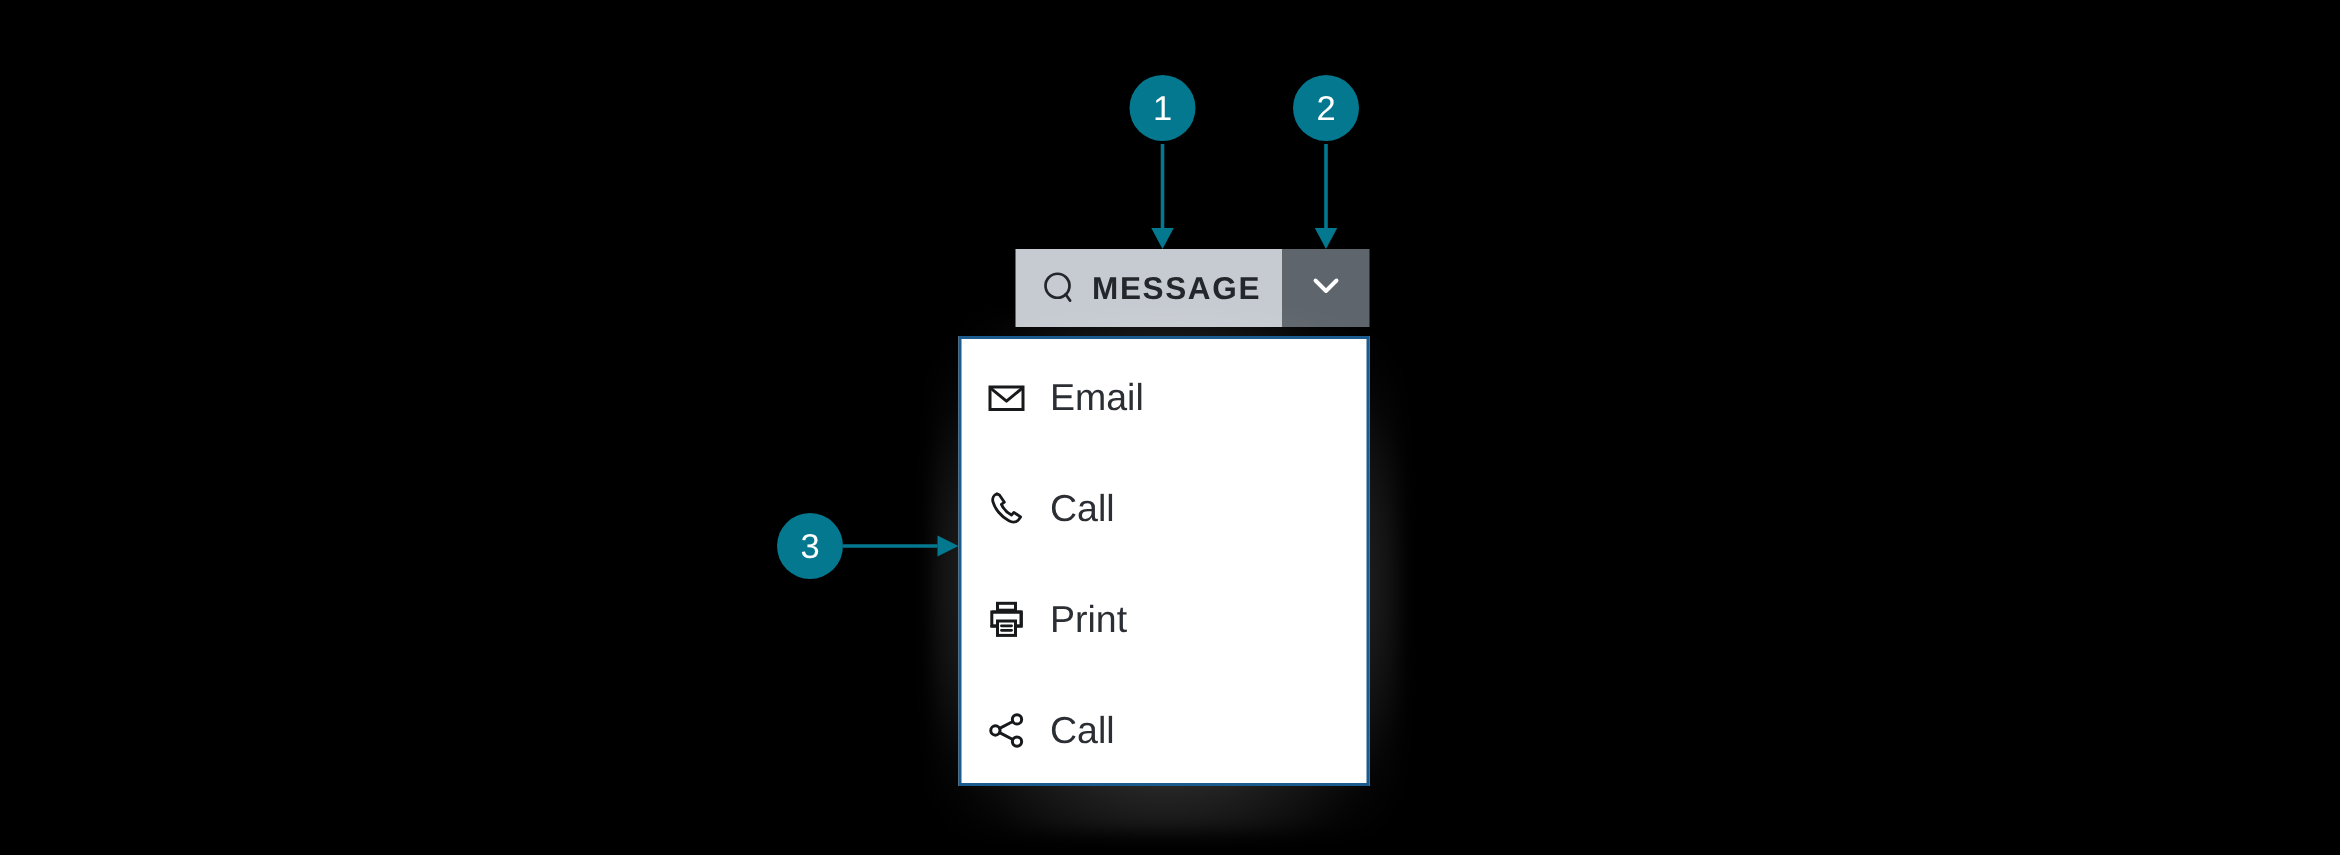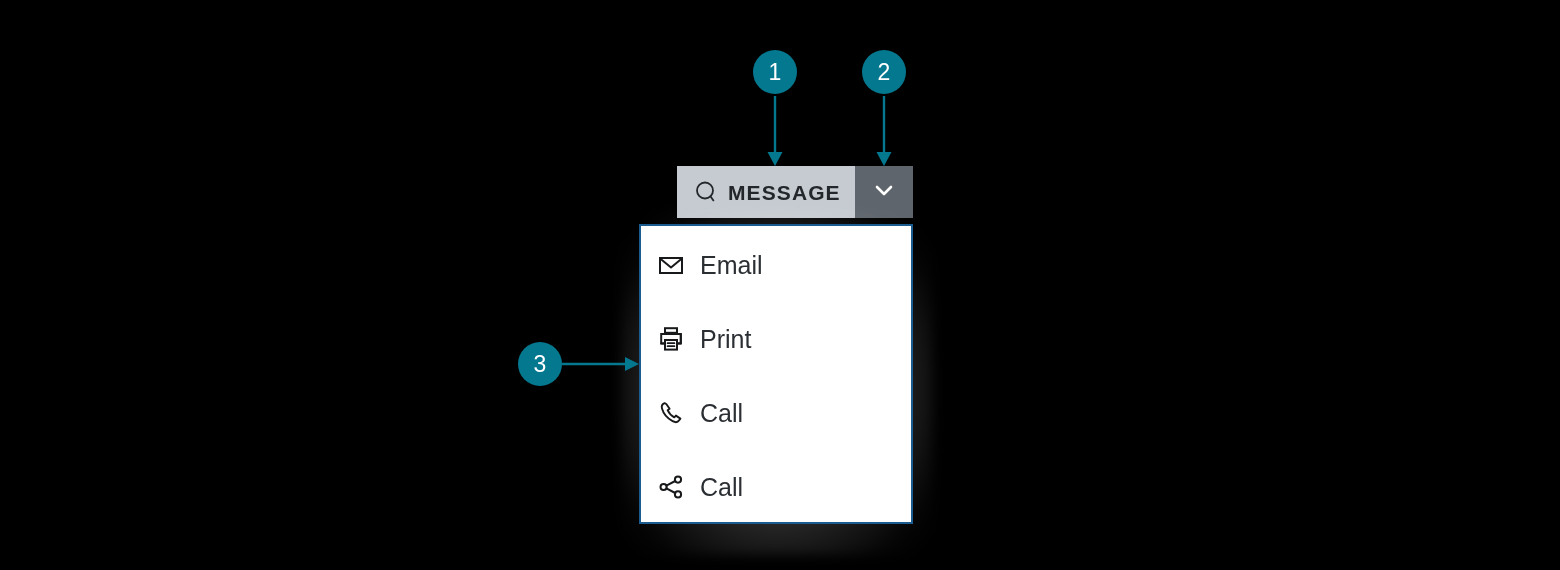--- a/index.html
+++ b/index.html
@@ -187,44 +187,44 @@
             <rect x="3" y="7" width="22" height="15" stroke="#18191b" stroke-width="2"></rect>
             <path d="M4 8.2 L14 16.4 L24 8.2" stroke="#18191b" stroke-width="2" stroke-linecap="round" stroke-linejoin="round"></path>
           </svg>
         </span>
         <span class="menu-item__label">Email</span>
       </li>
 
       <li class="menu-item">
         <span class="menu-item__icon">
           <svg width="28" height="28" viewBox="0 0 28 28" fill="none">
+            <path d="M7.6 4.2 C5.6 5.0 4.3 7.2 5.0 9.6 C6.3 14.3 10.6 19.6 15.6 22.2
+                     C18.1 23.5 20.9 23.2 22.2 21.3 L23.4 19.6 L18.9 16.6 L17.3 18.4
+                     C14.6 17.0 11.9 14.0 10.6 11.2 L12.6 9.8 L9.3 5.0 Z" stroke="#18191b" stroke-width="1.9" stroke-linejoin="round" fill="none"></path>
+          </svg>
+        </span>
+        <span class="menu-item__label">Call</span>
+      </li>
+
+      <li class="menu-item">
+        <span class="menu-item__icon">
+          <svg width="28" height="28" viewBox="0 0 28 28" fill="none">
             <rect x="8" y="3.2" width="12" height="4.6" stroke="#18191b" stroke-width="2"></rect>
             <path d="M4.2 9 H23.8 V18.4 H20.2 M7.8 18.4 H4.2 Z" stroke="#18191b" stroke-width="2" stroke-linejoin="round" fill="none"></path>
             <rect x="4.2" y="9" width="19.6" height="9.4" stroke="#18191b" stroke-width="2" fill="none"></rect>
             <rect x="8" y="15" width="12" height="9.6" fill="#ffffff" stroke="#18191b" stroke-width="2"></rect>
             <path d="M10.6 18.2 H17.4 M10.6 21.2 H17.4" stroke="#18191b" stroke-width="1.8" stroke-linecap="round"></path>
           </svg>
         </span>
         <span class="menu-item__label">Print</span>
       </li>
 
       <li class="menu-item">
         <span class="menu-item__icon">
           <svg width="28" height="28" viewBox="0 0 28 28" fill="none">
-            <path d="M7.6 4.2 C5.6 5.0 4.3 7.2 5.0 9.6 C6.3 14.3 10.6 19.6 15.6 22.2
-                     C18.1 23.5 20.9 23.2 22.2 21.3 L23.4 19.6 L18.9 16.6 L17.3 18.4
-                     C14.6 17.0 11.9 14.0 10.6 11.2 L12.6 9.8 L9.3 5.0 Z" stroke="#18191b" stroke-width="1.9" stroke-linejoin="round" fill="none"></path>
-          </svg>
-        </span>
-        <span class="menu-item__label">Call</span>
-      </li>
-
-      <li class="menu-item">
-        <span class="menu-item__icon">
-          <svg width="28" height="28" viewBox="0 0 28 28" fill="none">
             <circle cx="21" cy="6.6" r="3.1" stroke="#18191b" stroke-width="2"></circle>
             <circle cx="6.6" cy="14" r="3.1" stroke="#18191b" stroke-width="2"></circle>
             <circle cx="21" cy="21.4" r="3.1" stroke="#18191b" stroke-width="2"></circle>
             <path d="M9.4 12.6 L18.2 8.0 M9.4 15.4 L18.2 20.0" stroke="#18191b" stroke-width="2" stroke-linecap="round"></path>
           </svg>
         </span>
         <span class="menu-item__label">Call</span>
       </li>
 
     </ul>

